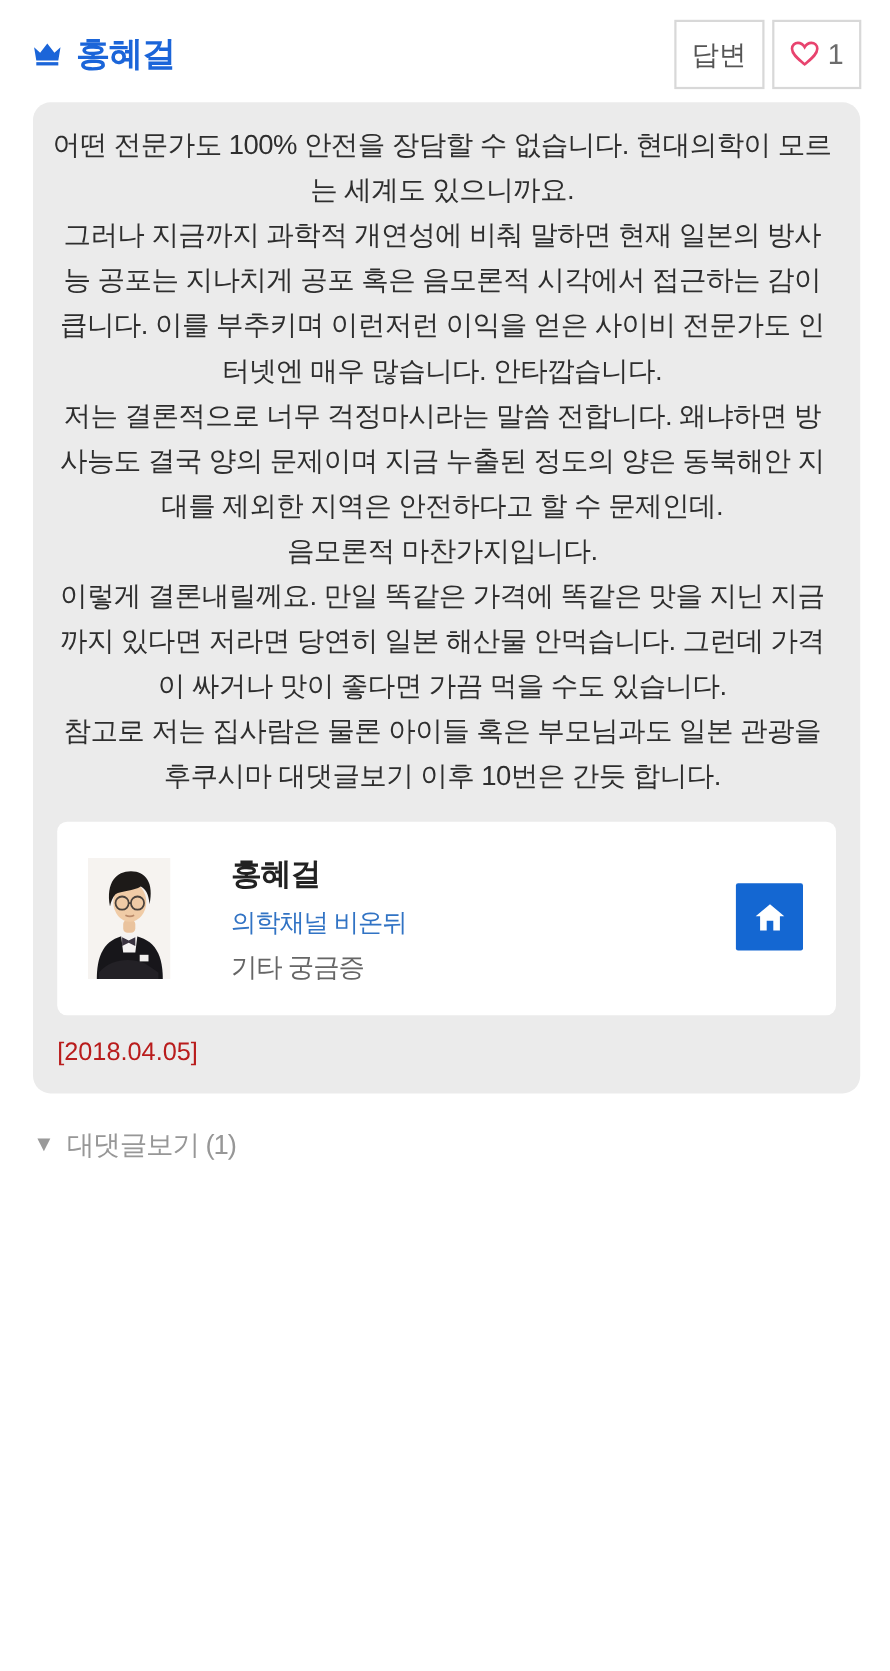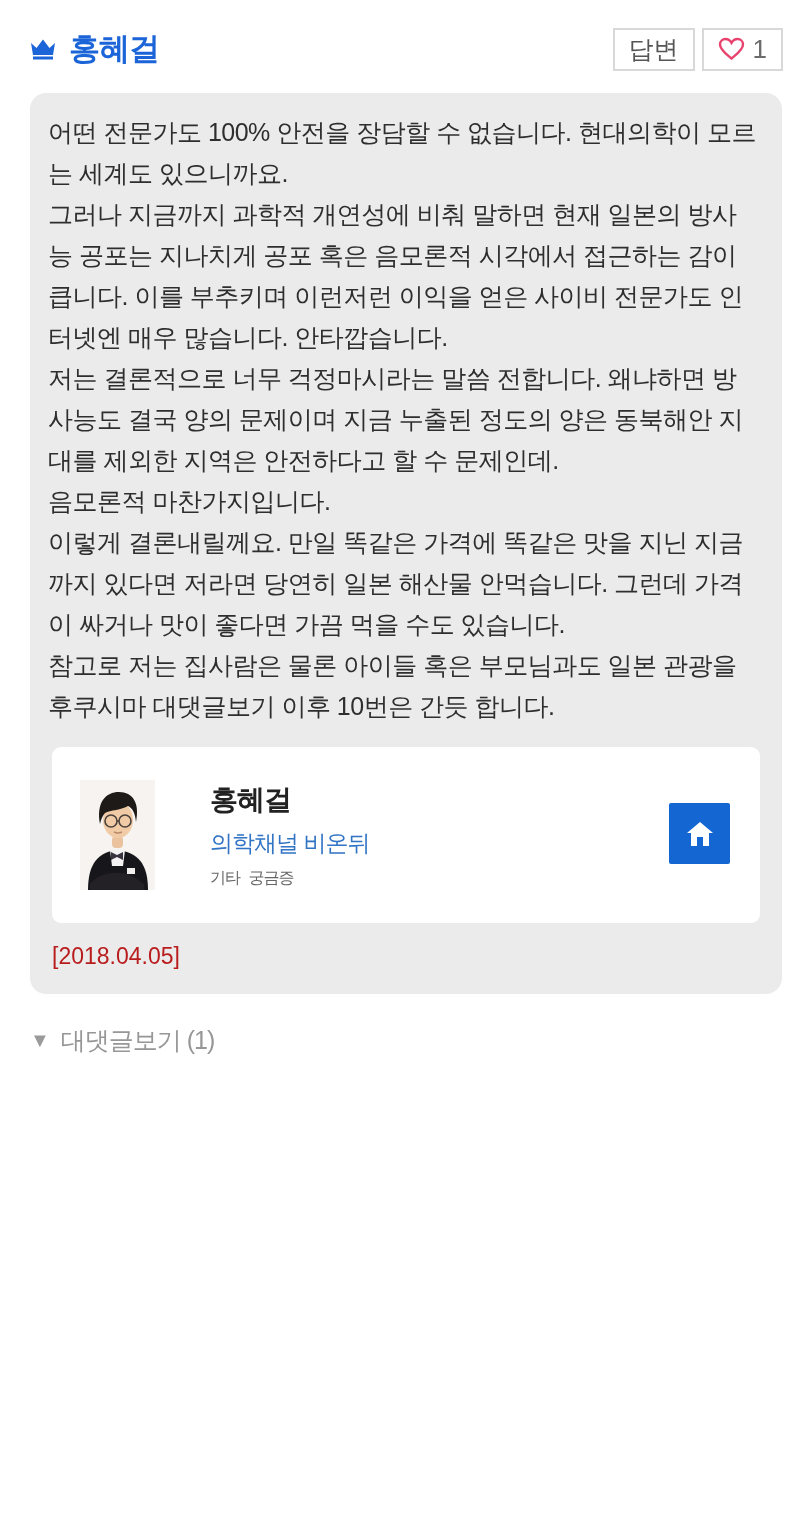--- a/index.html
+++ b/index.html
@@ -19,59 +19,60 @@
     height: 72px;
   }
   .author-wrap { display: flex; align-items: center; gap: 13px; }
   .crown { width: 26px; height: 22px; display: block; }
   .author-name {
     font-size: 31px; font-weight: bold; color: #1b65d9; letter-spacing: -1px;
   }
   .header-buttons { display: flex; gap: 7px; }
   .hdr-btn {
     display: flex; align-items: center; justify-content: center; gap: 8px;
-    height: 43px; min-width: 72px; padding: 0 14px;
+    height: 63px; min-width: 72px; padding: 0 14px;
     background: #ffffff; border: 2px solid #d8d8d8;
     font-size: 25px; color: #555555; cursor: pointer;
     font-family: "Liberation Sans", sans-serif;
   }
   .heart-svg { width: 27px; height: 24px; display: block; }
   .like-num { color: #6c6c6c; font-size: 26px; }
 
   
   .answer-box {
     margin: 21px 27px 0 30px;
     width: 752px;
     background: #ebebeb;
     border-radius: 16px;
     padding: 19px 26px 24px 18px;
   }
   .answer-text p {
     font-size: 25px; line-height: 41px; color: #2e2e2e;
     letter-spacing: -0.5px;
     word-break: break-all;
+    text-align: center;
   }
 
   
   .profile-card {
     margin: 20px 0 0 4px;
     width: 708px; height: 176px;
     background: #ffffff; border-radius: 9px;
     display: flex; align-items: center;
     padding: 0 28px 0 28px;
     position: relative;
   }
   .avatar {
     width: 75px; height: 110px; display: block;
     flex: 0 0 75px;
   }
   .profile-info { margin-left: 55px; display: flex; flex-direction: column; gap: 9px; }
   .profile-name { font-size: 28px; font-weight: bold; color: #222222; letter-spacing: -1px; }
   .profile-channel { font-size: 23px; color: #3173c4; letter-spacing: -1px; text-decoration: none; }
-  .profile-category { font-size: 16px; color: #666666; letter-spacing: -1px; font-family: Liberation Mono, monospace; }
+  .profile-category { font-size: 24px; color: #666666; letter-spacing: -1px; }
   .home-btn {
     position: absolute; right: 30px; top: 56px;
     width: 61px; height: 61px;
     background: #1467d2; border: none; border-radius: 2px;
     display: flex; align-items: center; justify-content: center;
     cursor: pointer;
   }
   .home-svg { width: 30px; height: 28px; display: block; }
 
   

